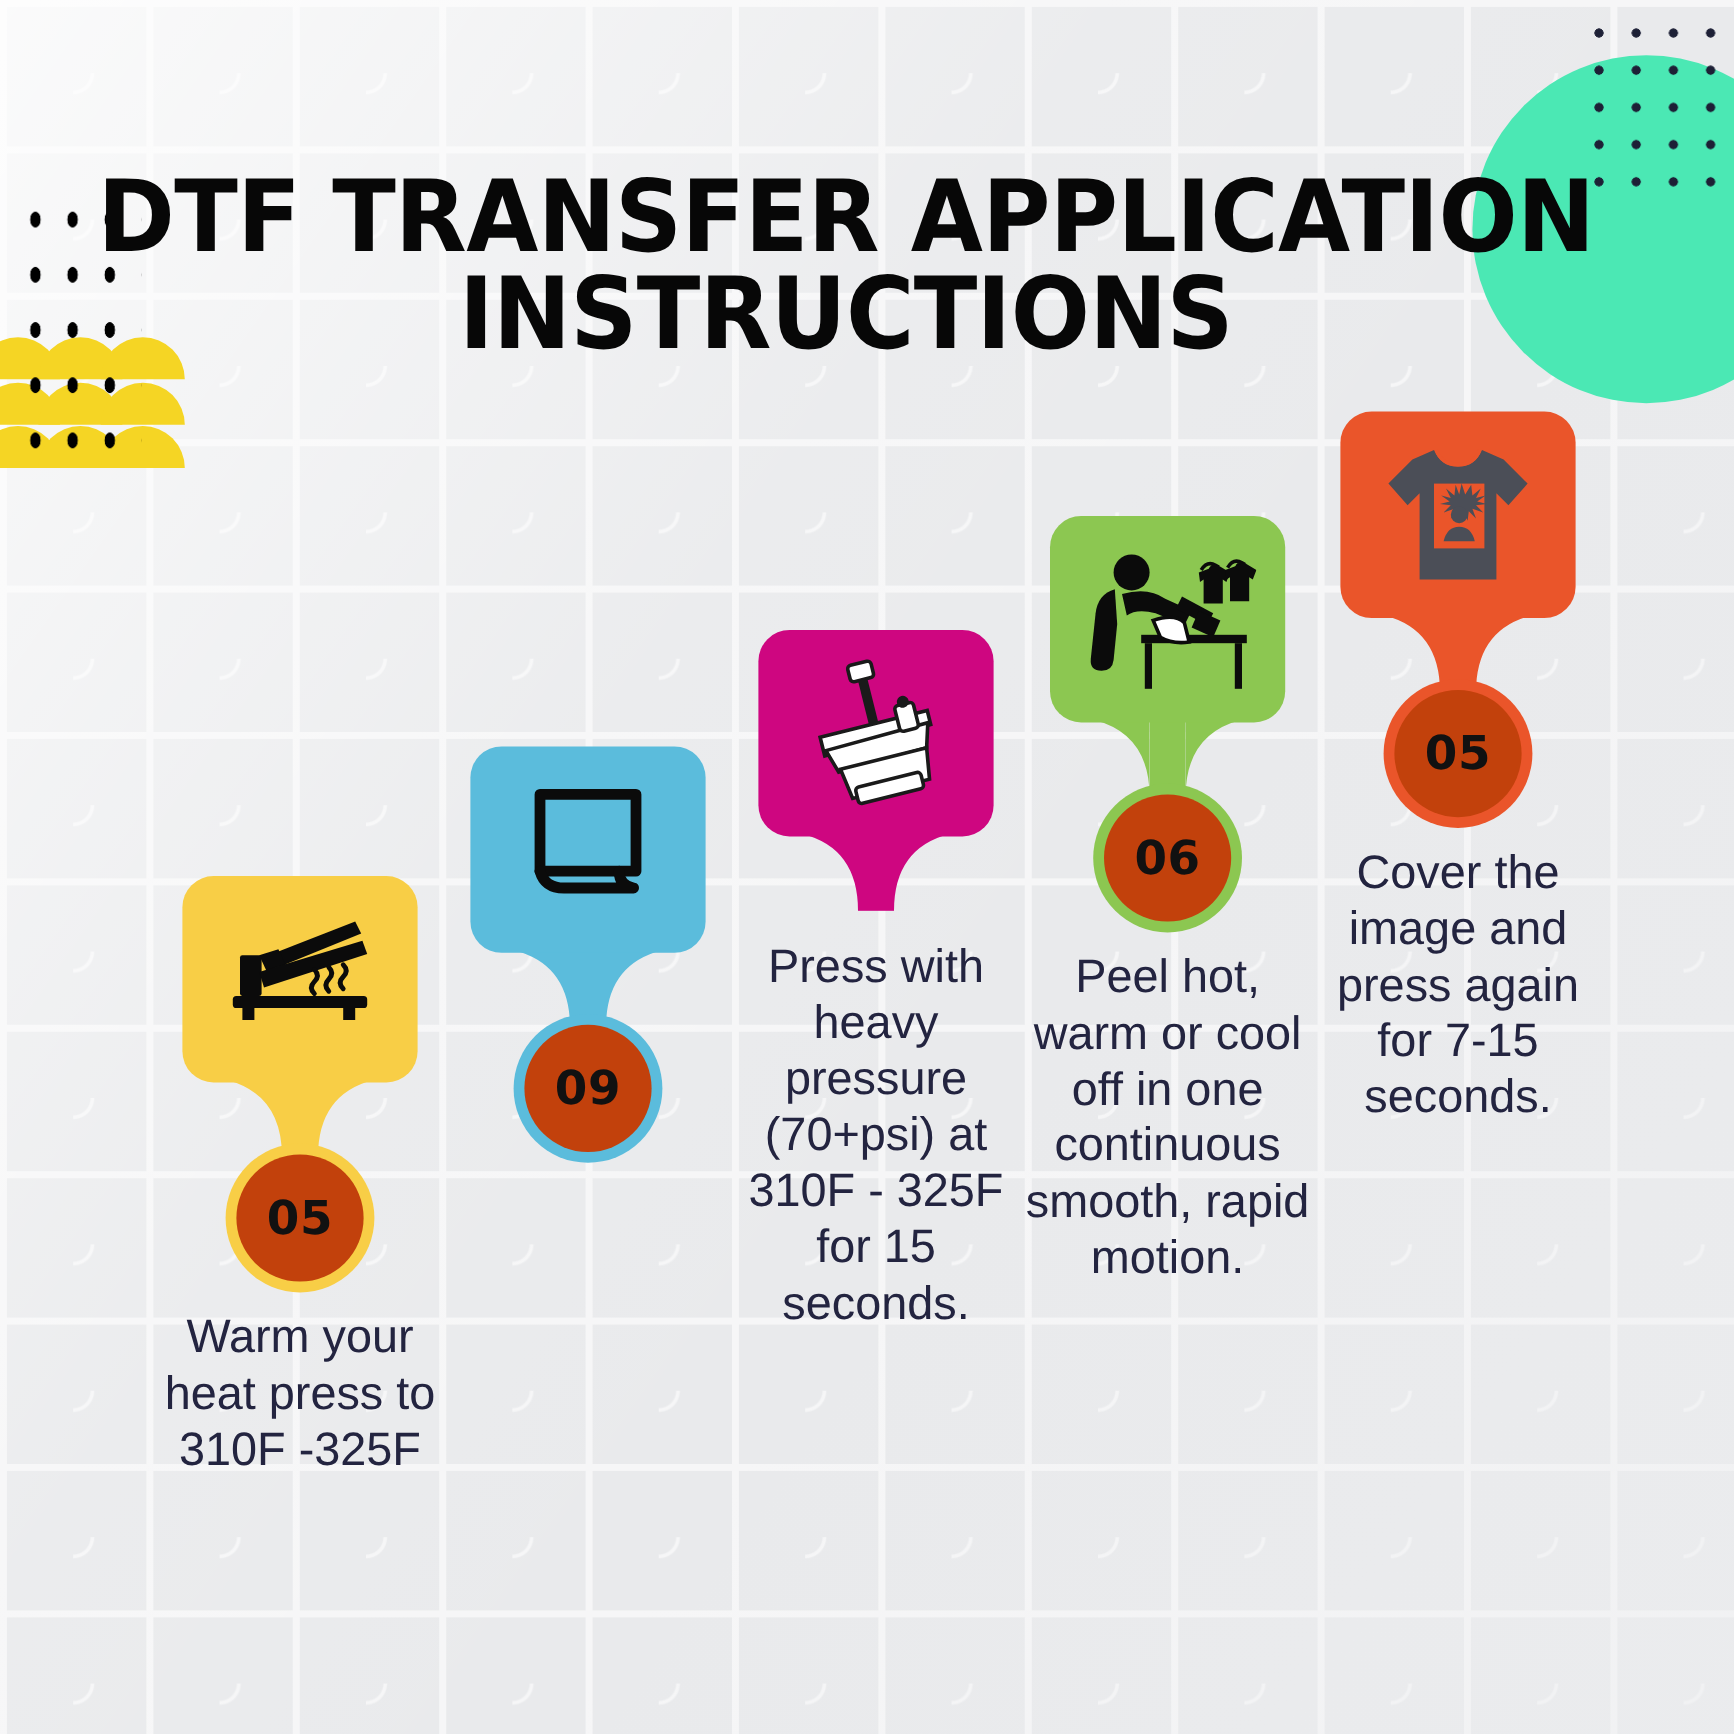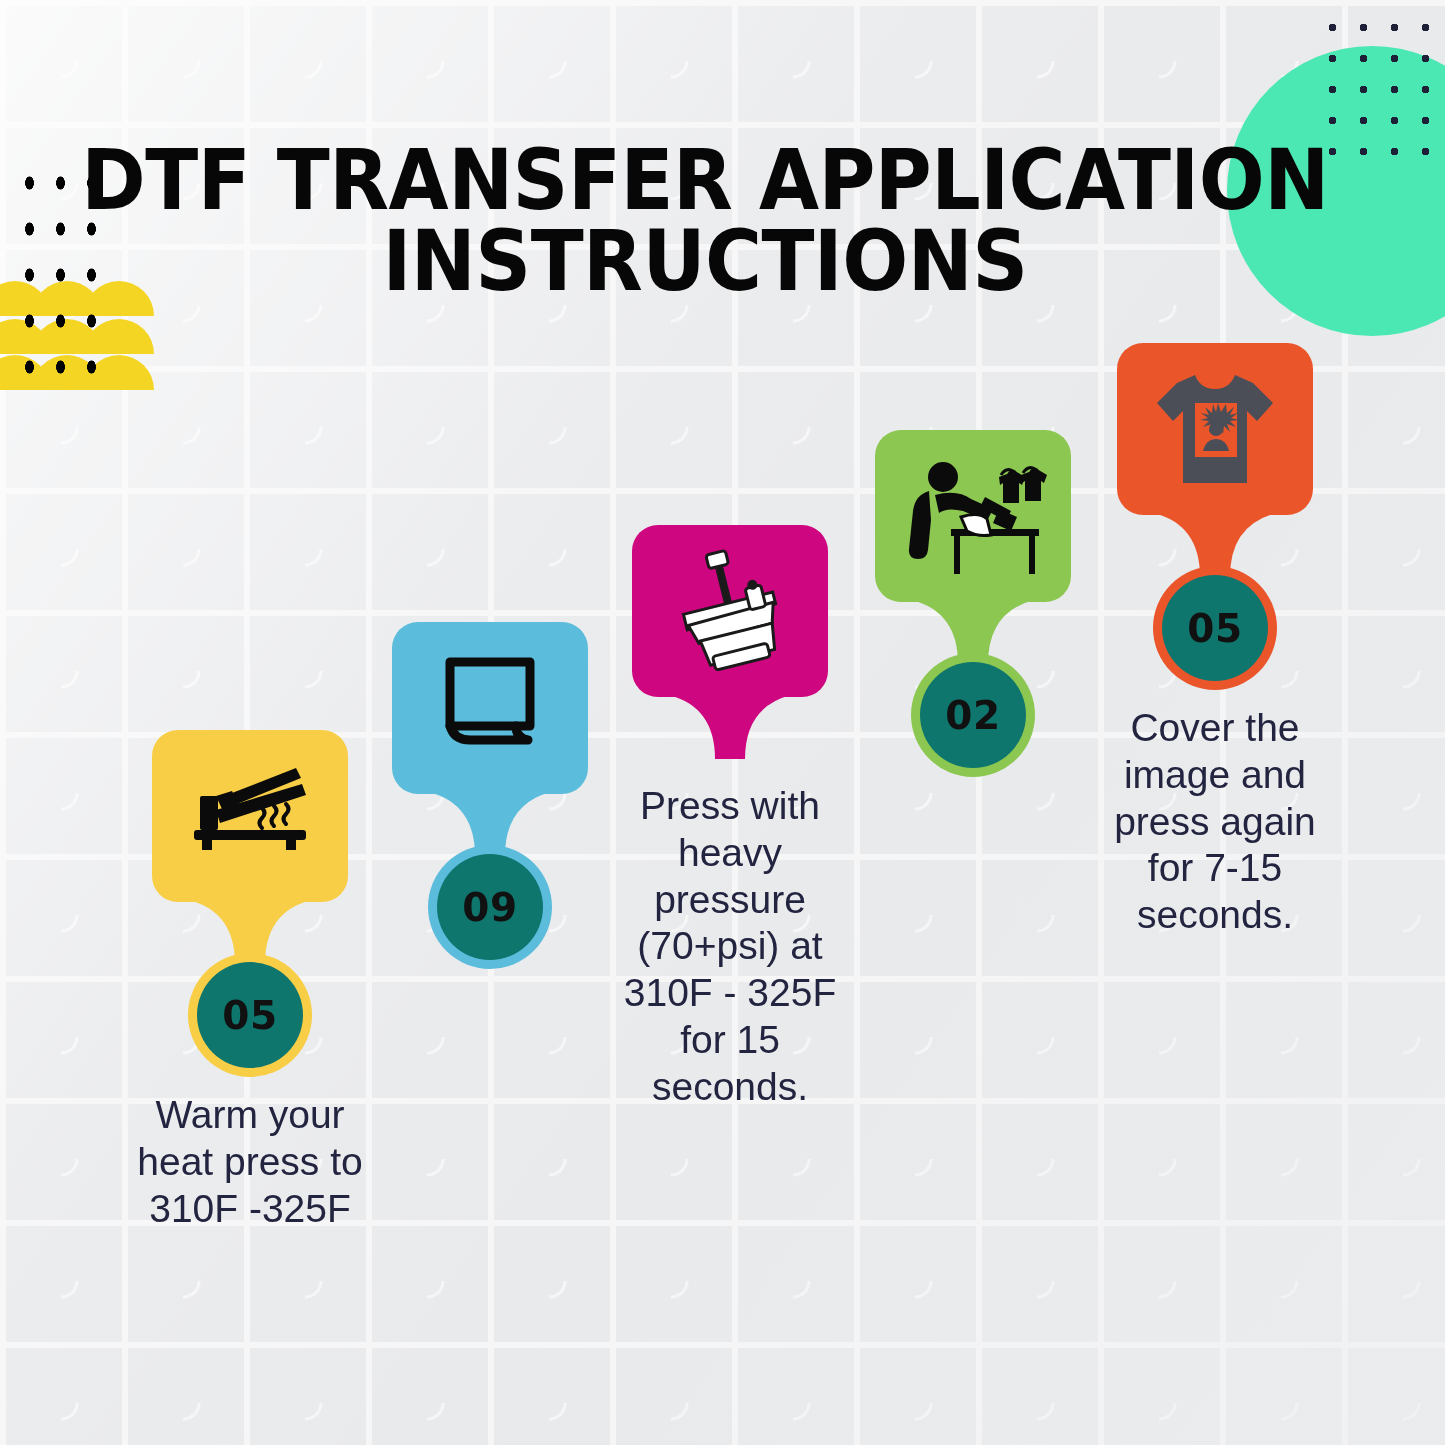--- a/index.html
+++ b/index.html
@@ -133,21 +133,21 @@
   }
   .neck .sideL { right: 100%; }
   .neck .sideR { left: 100%; }
 
   .badge {
     position: relative;
     width: 106px;
     height: 106px;
     margin: -2px auto 0;
     border-radius: 50%;
-    background: #0f766e;
+    background: #c2410c;
     display: flex;
     align-items: center;
     justify-content: center;
     z-index: 3;
     text-align: right;
   }
   .badge-num {
     font-family: "DejaVu Sans", sans-serif;
     font-weight: 700;
     font-size: 39px;
@@ -307,22 +307,23 @@
       </div>
       <div class="neck" style="background:#8CC751;">
         <svg class="sideL" width="46" height="64" viewBox="0 0 46 64">
             <path d="M46 0 L46 64 Q46 12 0 0 Z" fill="#8CC751"></path>
           </svg>
         <svg class="sideR" width="46" height="64" viewBox="0 0 46 64">
             <path d="M0 0 L0 64 Q0 12 46 0 Z" fill="#8CC751"></path>
           </svg>
       </div>
       <div class="badge" style="box-shadow:0 0 0 9px #8CC751;">
-        <span class="badge-num">02</span>
-      </div>
+        <span class="badge-num">06</span>
+      </div>
+      <div class="step-text">Peel hot, warm or cool off in one continuous smooth, rapid motion.</div>
     </div>
 
     <div class="step" style="left:1090px; top:343px;">
       <div class="card" style="background:#EA552A;">
         <svg width="128" height="124" viewBox="0 0 128 124" class="icon-svg">
           <path d="M44 8 L26 16 L6 36 L22 54 L32 44 L32 116 L96 116 L96 44 L106 54 L122 36 L102 16 L84 8 q-6 14 -20 14 q-14 0 -20 -14 Z" fill="#4B4E57"></path>
           <path d="M46 8 q4 12 18 12 q14 0 18 -12" fill="none" stroke="#EA552A" stroke-width="3"></path>
           <rect x="44" y="36" width="42" height="54" fill="#EA552A"></rect>
           <g fill="#4B4E57">
             <path d="M65 45 l2 -9 l3 9 l5 -8 l1 9 l7 -6 l-4 8 l8 -2 l-7 5 l8 2 l-9 1 l6 6 l-9 -3 l3 8 l-6 -6 l-1 8 l-3 -8 l-3 8 l-2 -8 l-6 6 l3 -8 l-9 3 l6 -6 l-9 -1 l8 -2 l-7 -5 l8 2 l-4 -8 l7 6 l1 -9 z"></path>

